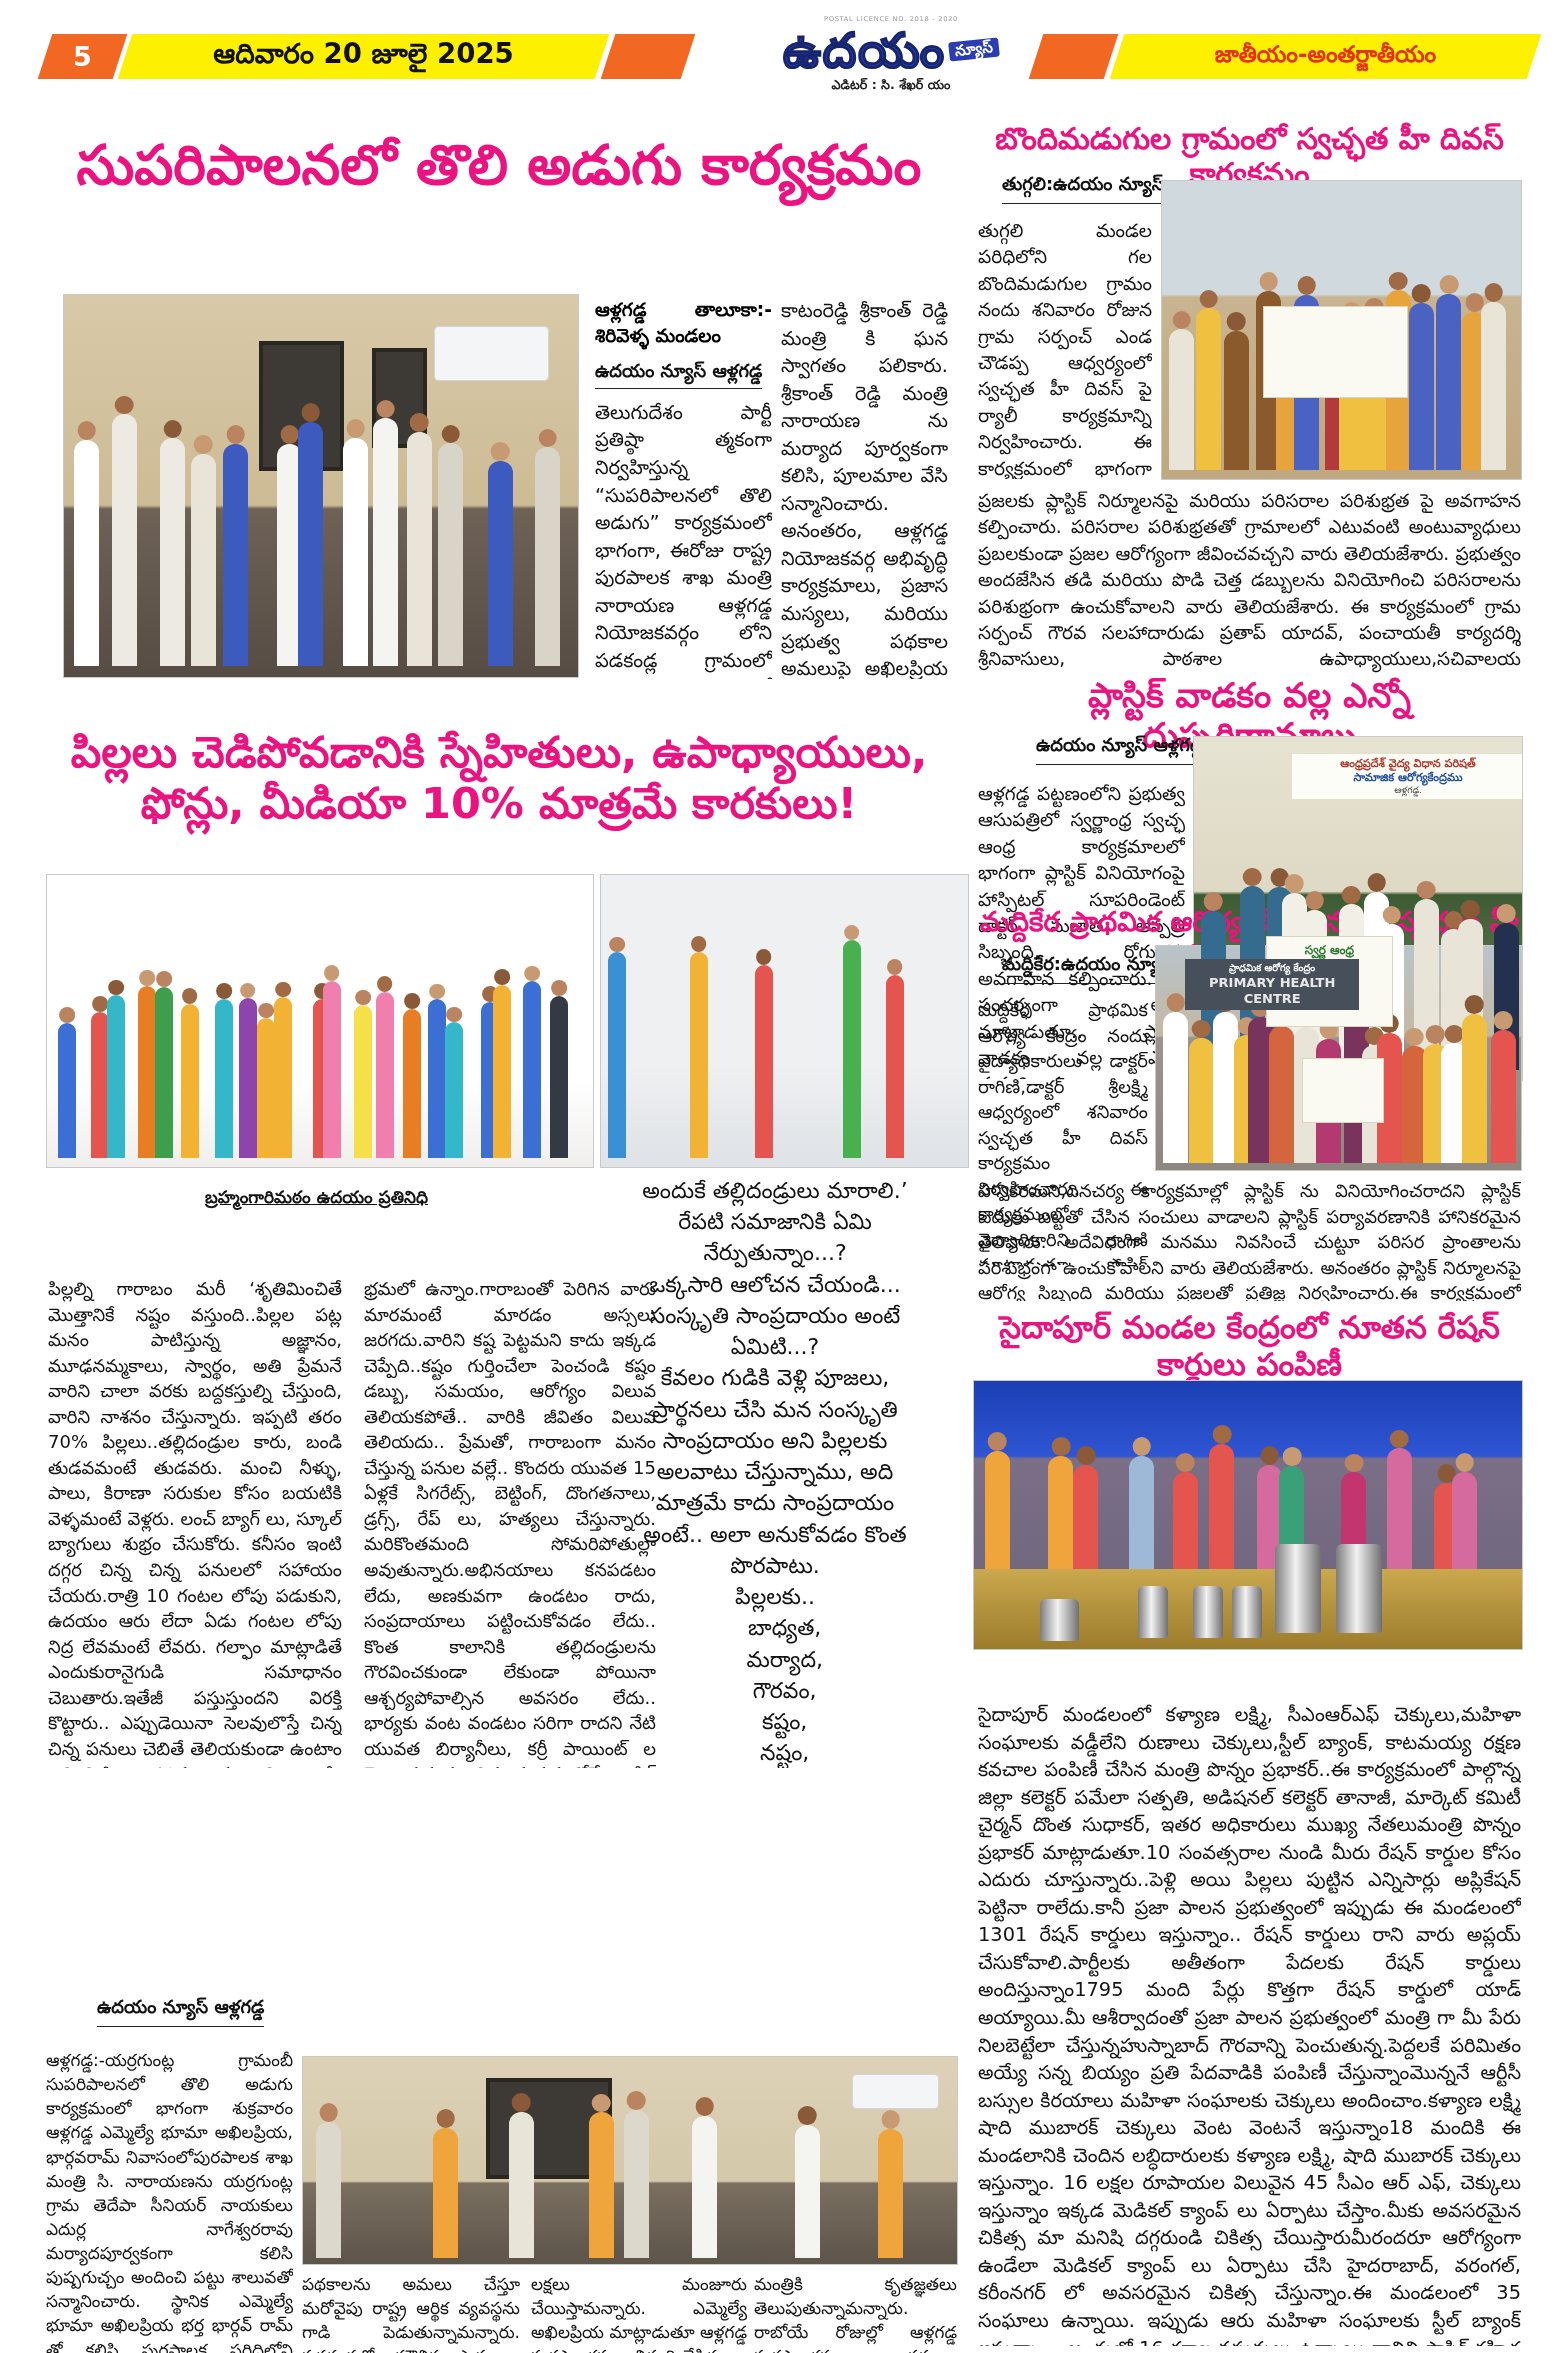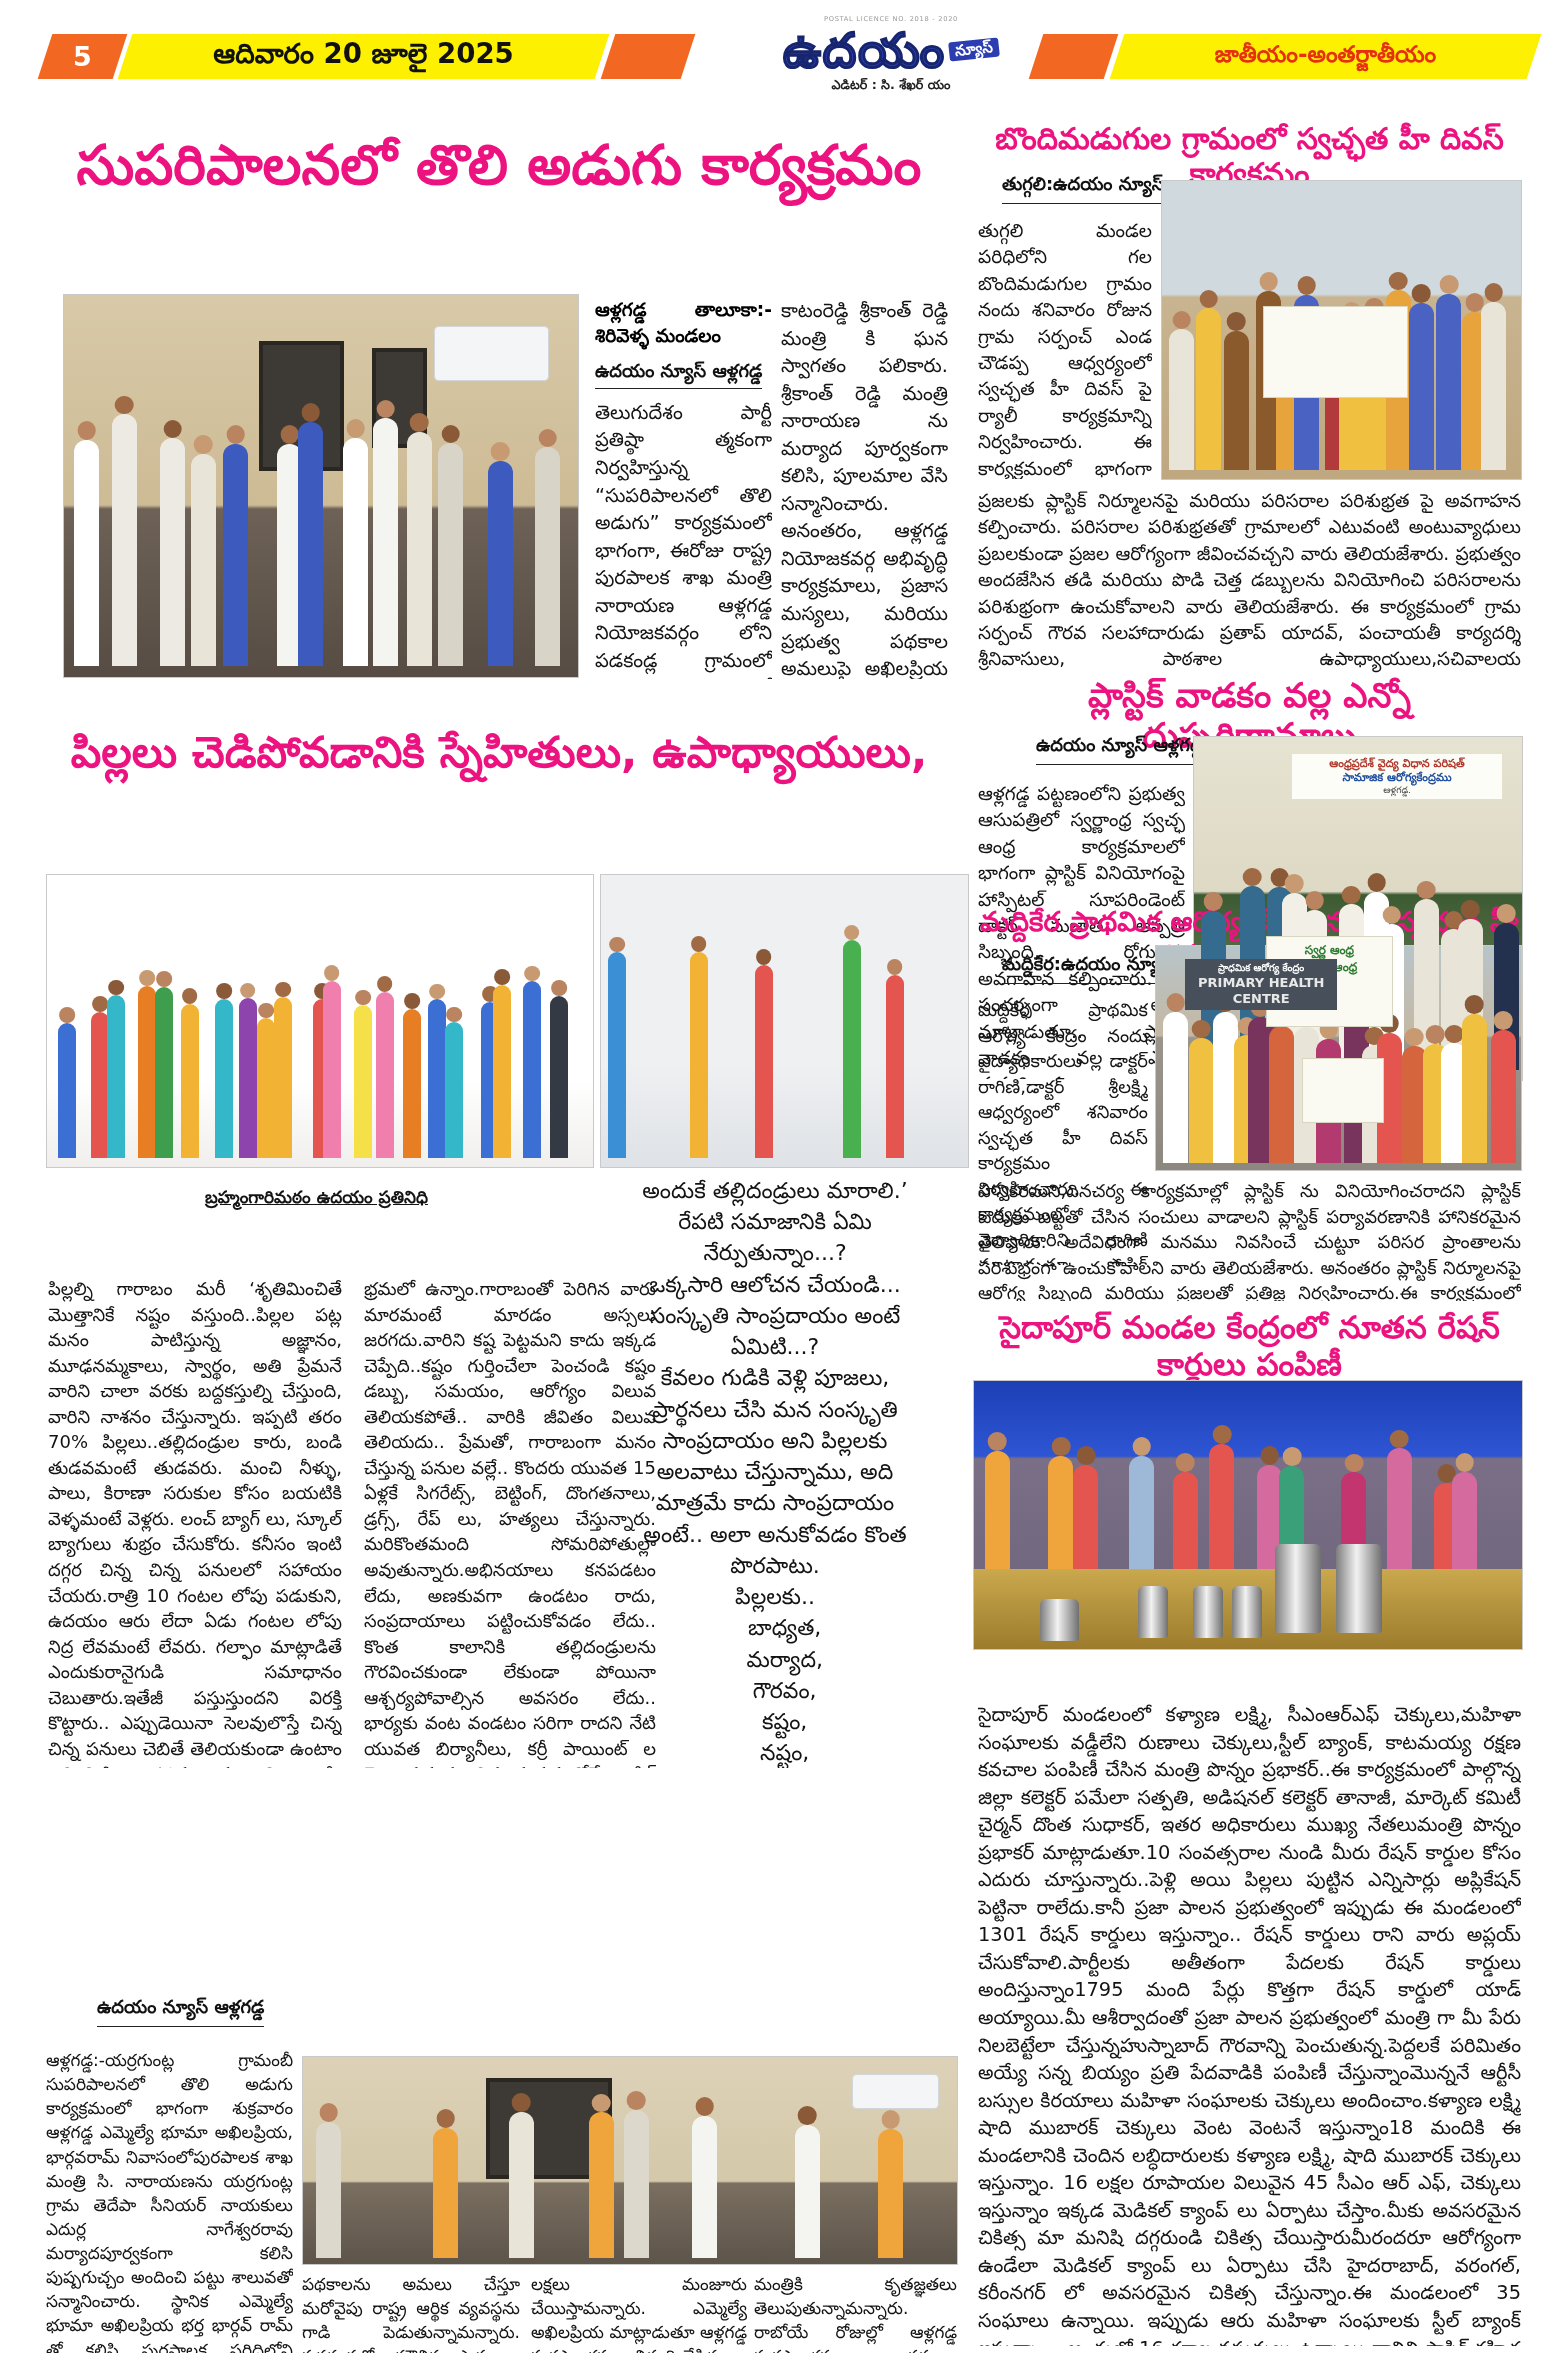--- a/index.html
+++ b/index.html
@@ -29,21 +29,21 @@
   .byline{font-size:17px;font-weight:bold;text-align:center;margin-top:7.5px;text-decoration:underline;}
   .list-line{display:block;padding-left:19.4px;}
   
   .photo{position:absolute;overflow:hidden;border:0.7px solid #c9c9c9;}
   .person{position:absolute;bottom:3%;width:25px;border-radius:12px 12px 0 0;z-index:2;}
   .person::before{content:"";position:absolute;top:-18.6px;left:50%;transform:translateX(-50%);
     width:18.6px;height:18.6px;border-radius:50%;background:var(--skin,#b9845f);}
   .kids .person{width:18px;}
   .kids .person::before{width:15.7px;height:15.7px;top:-15.7px;}
   .banner{position:absolute;background:#faf9f2;border:1.5px solid #d8d5c0;z-index:5;text-align:center;overflow:hidden;}
-  .sign{position:absolute;background:#fdfdf8;z-index:5;text-align:center;padding:3px 3px;line-height:1.25;}
+  .sign{position:absolute;background:#fdfdf8;z-index:5;text-align:center;padding:3px 14px;line-height:1.25;}
   .frame{position:absolute;background:#3d3a35;border:4.5px solid #2a2722;z-index:1;}
   .ac{position:absolute;background:#f3f5f6;border:0.7px solid #d0d6d9;border-radius:4.5px;z-index:1;}
   .table-strip{position:absolute;left:0;right:0;bottom:0;height:30%;background:linear-gradient(#caa84e,#9c7c2c);z-index:4;}
   .vessel{position:absolute;background:linear-gradient(90deg,#7d7d7d,#f2f2f2 45%,#6f6f6f);border-radius:6px 6px 3px 3px;z-index:6;}
 </style>
 </head>
 <body>
 
 <div id="paper">
 
@@ -104,20 +104,21 @@
     <div class="dateline" style="font-size:18.6px;">ఆళ్లగడ్డ తాలూకా:- శిరివెళ్ళ మండలం</div>
     <div style="margin:7.5px 0 10.4px;"><span class="credit" style="font-size:18px;">ఉదయం న్యూస్ ఆళ్లగడ్డ</span></div>
     <span>తెలుగుదేశం పార్టీ ప్రతిష్ఠా త్మకంగా నిర్వహిస్తున్న “సుపరిపాలనలో తొలి అడుగు” కార్యక్రమంలో భాగంగా, ఈరోజు రాష్ట్ర పురపాలక శాఖ మంత్రి నారాయణ ఆళ్లగడ్డ నియోజకవర్గం లోని పడకండ్ల గ్రామంలో జరిగిన కార్యక్రమం లో పాల్గొన్నారు. ఈ సంద ర్భంగా ఆళ్లగడ్డ శాసన సభ్యురాలు భూమా అఖిలప్రియ మరియు శి రివెళ్ల మండల తెలుగుదేశం పార్టీ కన్వీనర్</span>
   </div>
   <div class="col" style="left:781px;top:297px;width:167px;height:382px;font-size:19.4px;">
     <span>కాటంరెడ్డి శ్రీకాంత్ రెడ్డి మంత్రి కి ఘన స్వాగతం పలికారు. శ్రీకాంత్ రెడ్డి మంత్రి నారాయణ ను మర్యాద పూర్వకంగా కలిసి, పూలమాల వేసి సన్మానించారు. అనంతరం, ఆళ్లగడ్డ నియోజకవర్గ అభివృద్ధి కార్యక్రమాలు, ప్రజాస మస్యలు, మరియు ప్రభుత్వ పథకాల అమలుపై అఖిలప్రియ మరియు శ్రీకాంత్ రెడ్డి మంత్రితో సమీక్ష జరిపారు. ఈ కార్యక్రమంలో శిరివెళ్ళ మండల నాయకులు, తెలుగుదేశం పార్టీ కార్యకర్తలు పెద్ద సంఖ్యలో పాల్గొన్నారు.</span>
   </div>
 
   <div class="hl" style="left:52px;top:727px;width:894px;font-size:43px;">
     <div>పిల్లలు చెడిపోవడానికి స్నేహితులు, ఉపాధ్యాయులు,</div>
+    <div>ఫోన్లు, మీడియా 10% మాత్రమే కారకులు!</div>
   </div>
 
   <div class="photo kids" style="left:46px;top:874px;width:546px;height:292px;background:linear-gradient(#ffffff 70%,#f0efed 100%);">
       <span class="person" style="left: 2.00055%; height: 46.4059%; background: rgb(59, 111, 212); --skin: #b9845f;"></span>
       <span class="person" style="left: 8.06441%; height: 50.0583%; background: rgb(228, 85, 79); --skin: #a06b44;"></span>
       <span class="person" style="left: 11.0135%; height: 55.8222%; background: rgb(52, 184, 201); --skin: #8a5a38;"></span>
       <span class="person" style="left: 16.6699%; height: 59.1288%; background: rgb(231, 126, 35); --skin: #c79a72;"></span>
       <span class="person" style="left: 19.8679%; height: 58.7225%; background: rgb(63, 158, 77); --skin: #b9845f;"></span>
       <span class="person" style="left: 24.4663%; height: 52.983%; background: rgb(242, 178, 51); --skin: #a06b44;"></span>
       <span class="person" style="left: 30.796%; height: 54.5979%; background: rgb(52, 184, 201); --skin: #8a5a38;"></span>

